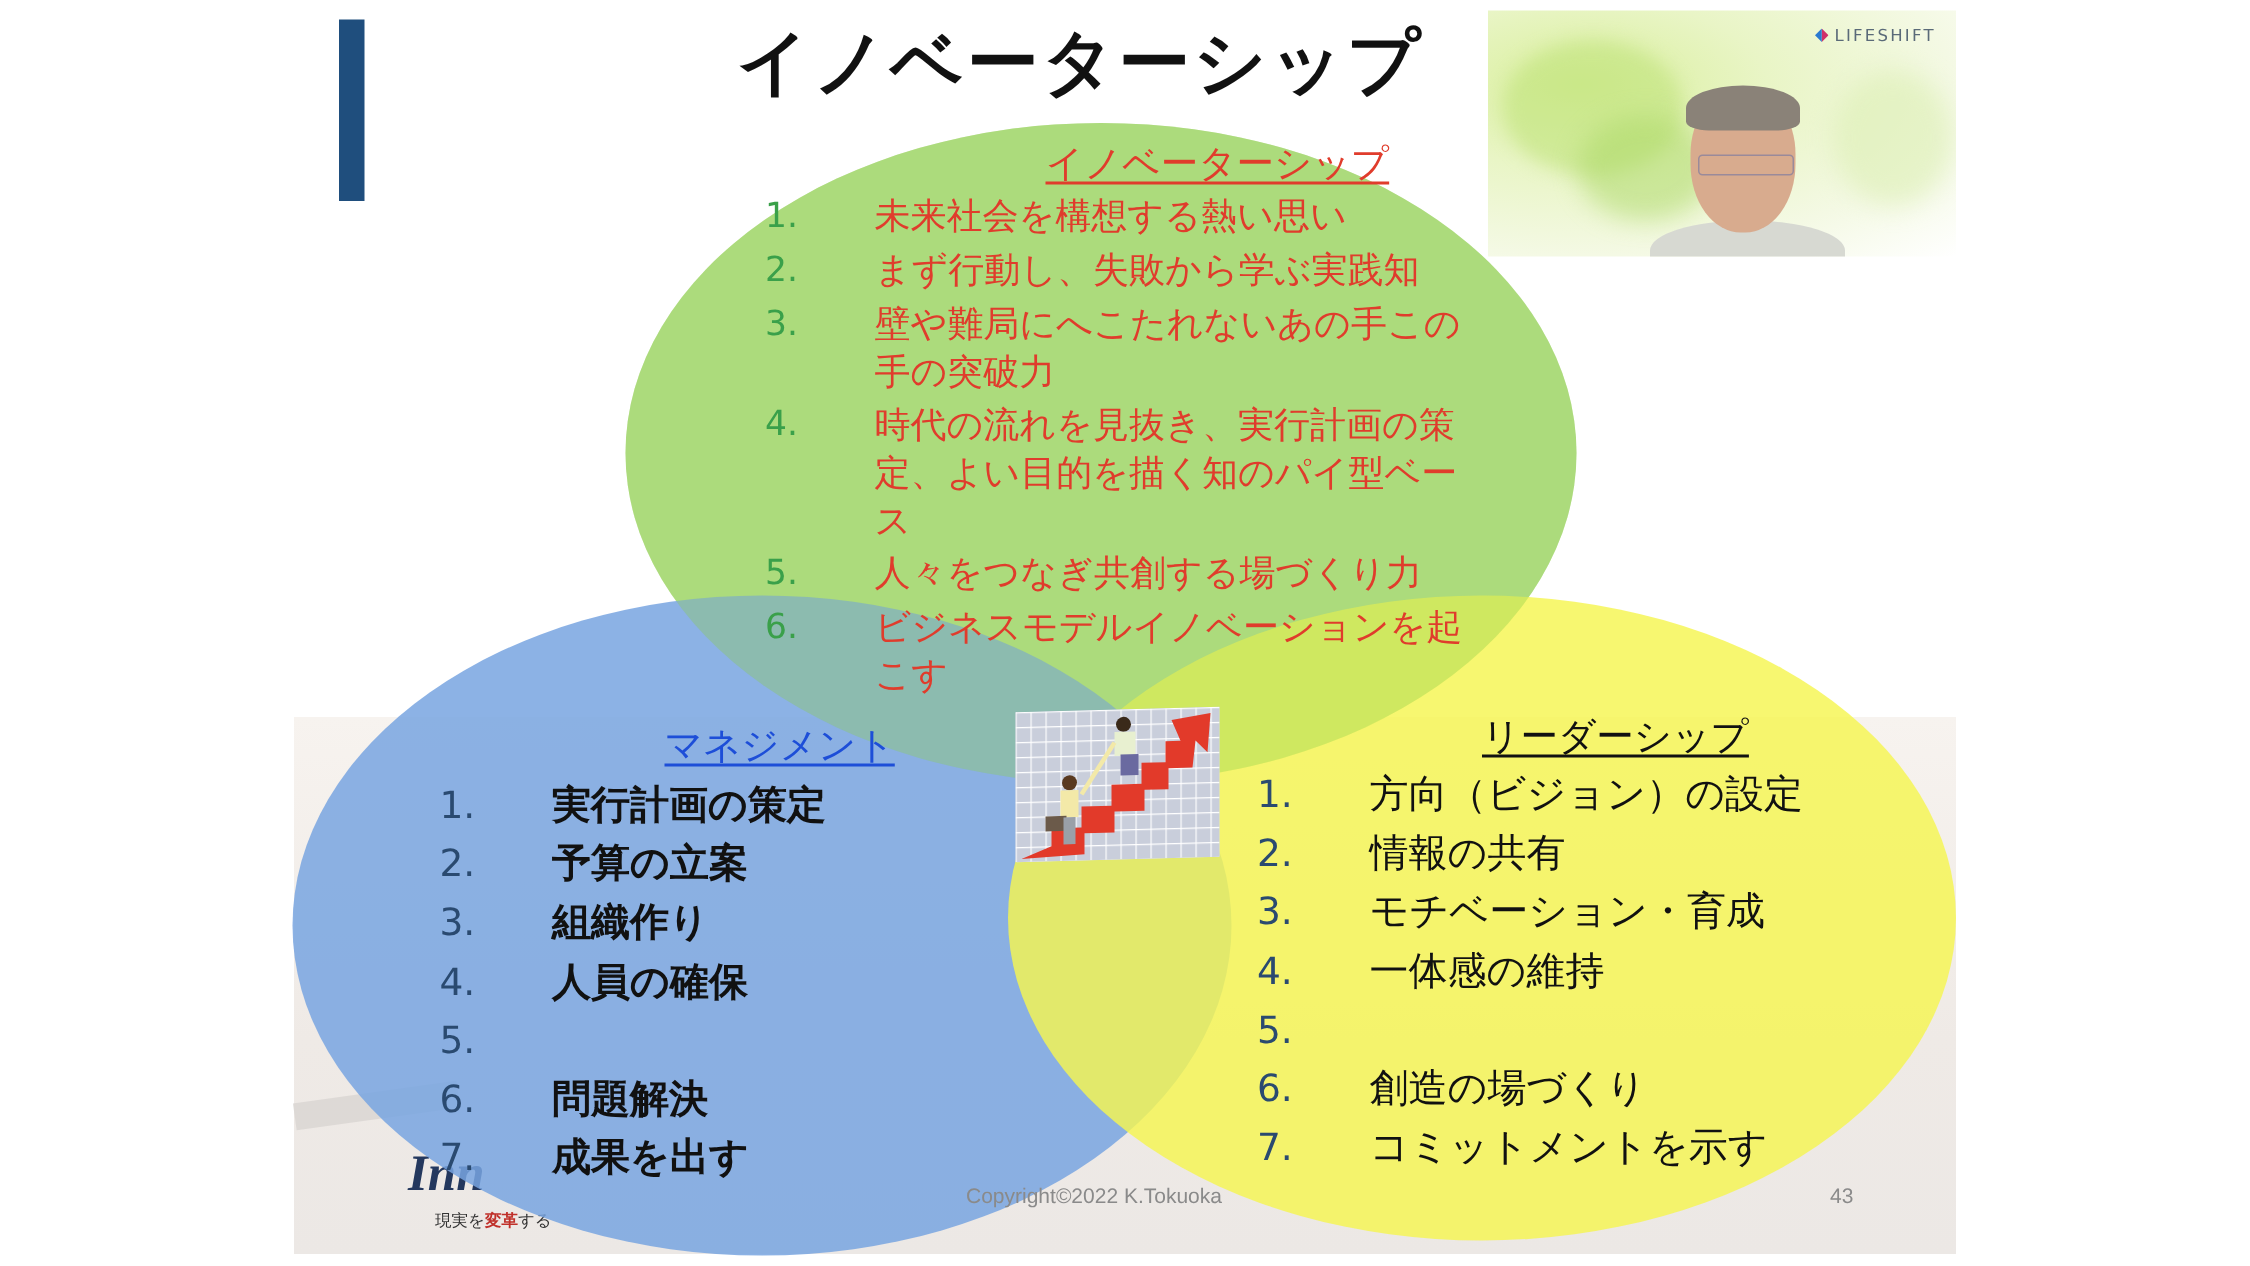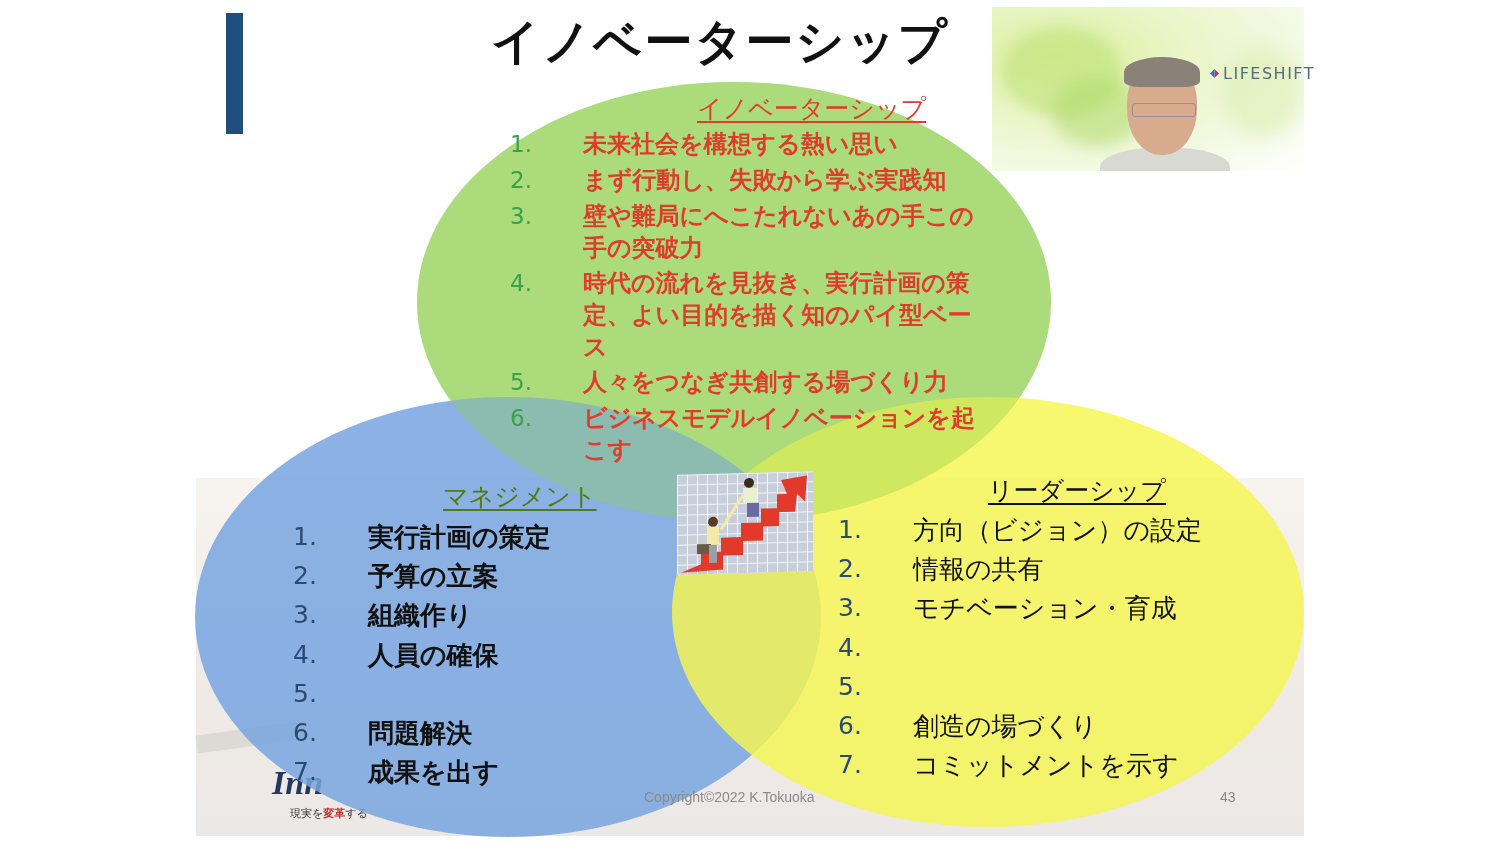--- a/index.html
+++ b/index.html
@@ -30,32 +30,32 @@
     .ellipse { position:absolute; border-radius:50%; }
     .e-green { left:417px; top:82px; width:634px; height:440px; background:rgba(160,215,110,0.85); }
     .e-blue  { left:195px; top:397px; width:626px; height:440px; background:rgba(120,165,225,0.85); }
     .e-yellow{ left:672px; top:397px; width:632px; height:430px; background:rgba(245,245,80,0.82); }
     .green-base { position:absolute; left:417px; top:82px; width:634px; height:440px; border-radius:50%; background:#b3dd85; }
 
     .heading {
       position:absolute; font-size:25px; text-decoration:underline; text-underline-offset:4px; white-space:nowrap;
     }
     .h-innov { left:697px; top:92px; color:#e03c2c; text-decoration-color:#e03c2c; }
-    .h-manage { left:443px; top:480px; color:#4d7c0f; }
+    .h-manage { left:443px; top:480px; color:#1d4ed8; }
     .h-lead { left:988px; top:474px; color:#111; }
 
     .list { position:absolute; list-style:none; margin:0; padding:0; }
     .list li { position:relative; white-space:nowrap; }
     .list .num { position:absolute; left:0; top:0; }
     .list .txt { position:absolute; }
 
     .innov-list { left:510px; top:128px; width:480px; }
     .innov-list li { font-size:24px; line-height:32px; color:#e03c2c; }
     .innov-list .num { color:#3aa04a; font-size:23px; }
-    .innov-list .txt { left:73px; white-space:normal; width:400px;font-weight:bold; }
+    .innov-list .txt { left:73px; white-space:normal; width:400px; }
 
     .manage-list { left:293px; top:520px; width:320px; }
     .manage-list li { font-size:26px; height:39.2px; line-height:34px; color:#111; }
     .manage-list .num { color:#2a4a70; font-size:25px; }
     .manage-list .txt { left:75px;font-weight:bold; }
 
     .lead-list { left:838px; top:513px; width:420px; }
     .lead-list li { font-size:26px; height:39.2px; line-height:34px; color:#111; }
     .lead-list .num { color:#2a4a70; font-size:25px; }
     .lead-list .txt { left:75px; }
@@ -70,21 +70,21 @@
       position:absolute; left:992px; top:7px; width:312px; height:164px; overflow:hidden;
       background:radial-gradient(ellipse at 20% 30%, #d9ef9c 0%, #e9f5c6 35%, #f4f9e4 70%, #ffffff 100%);
     }
     .video .leaf1 { position:absolute; left:10px; top:20px; width:120px; height:90px; border-radius:50%; background:rgba(190,225,120,0.55); filter:blur(6px); }
     .video .leaf2 { position:absolute; left:60px; top:70px; width:90px; height:70px; border-radius:50%; background:rgba(170,215,100,0.5); filter:blur(8px); }
     .video .leaf3 { position:absolute; left:230px; top:40px; width:80px; height:90px; border-radius:50%; background:rgba(220,238,180,0.6); filter:blur(8px); }
     .video .person-body { position:absolute; left:108px; top:140px; width:130px; height:40px; border-radius:50% 50% 0 0; background:#d7d9d2; }
     .video .person-head { position:absolute; left:135px; top:53px; width:70px; height:95px; border-radius:45% 45% 48% 48%; background:#d8ab8e; }
     .video .person-hair { position:absolute; left:132px; top:50px; width:76px; height:30px; border-radius:50% 50% 20% 20%; background:#8a8278; }
     .video .glasses { position:absolute; left:140px; top:96px; width:62px; height:12px; border:1.5px solid #9a8a9a; border-radius:3px; }
-    .brand { position:absolute; left:1210px; top:17px; display:flex; align-items:center; gap:4px; font-size:16px; letter-spacing:1.5px; color:#5a6a78; font-family:"DejaVu Sans", sans-serif;margin-top:47px; }
+    .brand { position:absolute; left:1210px; top:17px; display:flex; align-items:center; gap:4px; font-size:11px; letter-spacing:1.5px; color:#5a6a78; font-family:"DejaVu Sans", sans-serif; }
     .brand .logo-mark { width:9px; height:9px; position:relative; }
   </style>
 </head>
 <body>
 
 <div class="slide">
 
   <div class="accent-bar"></div>
   <div class="slide-title">イノベーターシップ</div>
 
@@ -167,20 +167,21 @@
     <li>
         <span class="num">2.</span>
         <span class="txt">情報の共有</span>
       </li>
     <li>
         <span class="num">3.</span>
         <span class="txt">モチベーション・育成</span>
       </li>
     <li>
         <span class="num">4.</span>
+        <span class="txt">一体感の維持</span>
       </li>
     <li>
         <span class="num">5.</span>
       </li>
     <li>
         <span class="num">6.</span>
         <span class="txt">創造の場づくり</span>
       </li>
     <li>
         <span class="num">7.</span>

